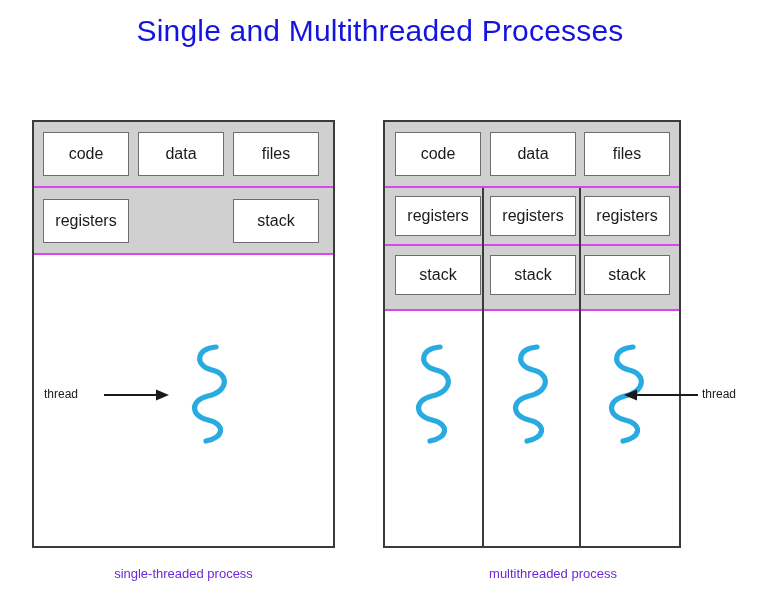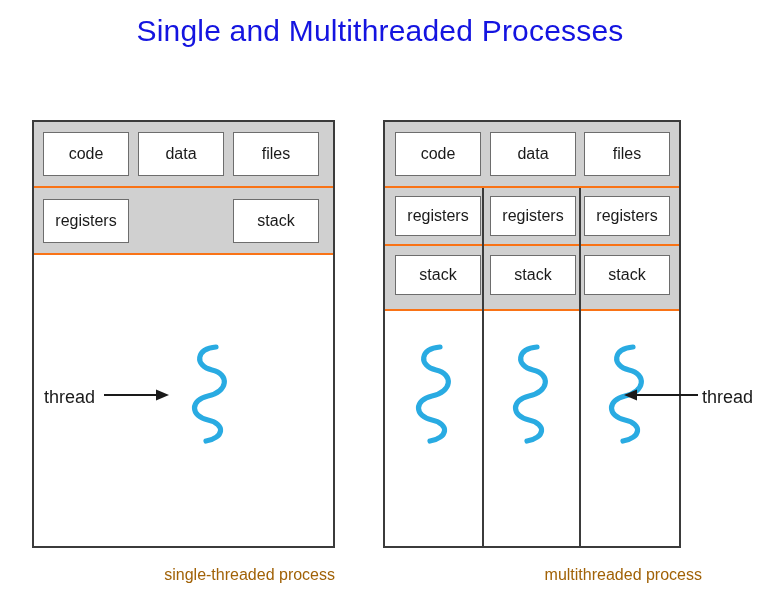--- a/index.html
+++ b/index.html
@@ -40,21 +40,21 @@
   #single-process-diagram { left: 32px;  top: 120px; width: 303px; height: 428px; }
   #multi-process-diagram  { left: 383px; top: 120px; width: 298px; height: 428px; }
 
   
   .gray-band {
     position: absolute;
     left: 0;
     right: 0;
     background: #d0d0d0;
     box-sizing: border-box;
-    border-bottom: 2px solid #f97316;
+    border-bottom: 2px solid #d946ef;
   }
 
   
   .cell {
     position: absolute;
     box-sizing: border-box;
     background: #ffffff;
     border: 1.5px solid #6d6d6d;
     display: flex;
     align-items: center;
@@ -74,35 +74,35 @@
 
   
   .squiggle {
     position: absolute;
     pointer-events: none;
   }
 
   
   .thread-label {
     position: absolute;
-    font-size: 18px;
+    font-size: 12px;
     color: #1a1a1a;
     white-space: nowrap;
   }
   .thread-arrow {
     position: absolute;
     pointer-events: none;
   }
 
   
   .caption {
     position: absolute;
-    font-size: 16px;
-    color: #a16207;
-    text-align: right;
+    font-size: 13px;
+    color: #6d28d9;
+    text-align: center;
     white-space: nowrap;
   }
   #caption-single { left: 32px;  top: 566px; width: 303px; }
   #caption-multi  { left: 404px; top: 566px; width: 298px; }
 </style>
 </head>
 <body>
 
 <div id="slide-title">Single and Multithreaded Processes</div>
 

